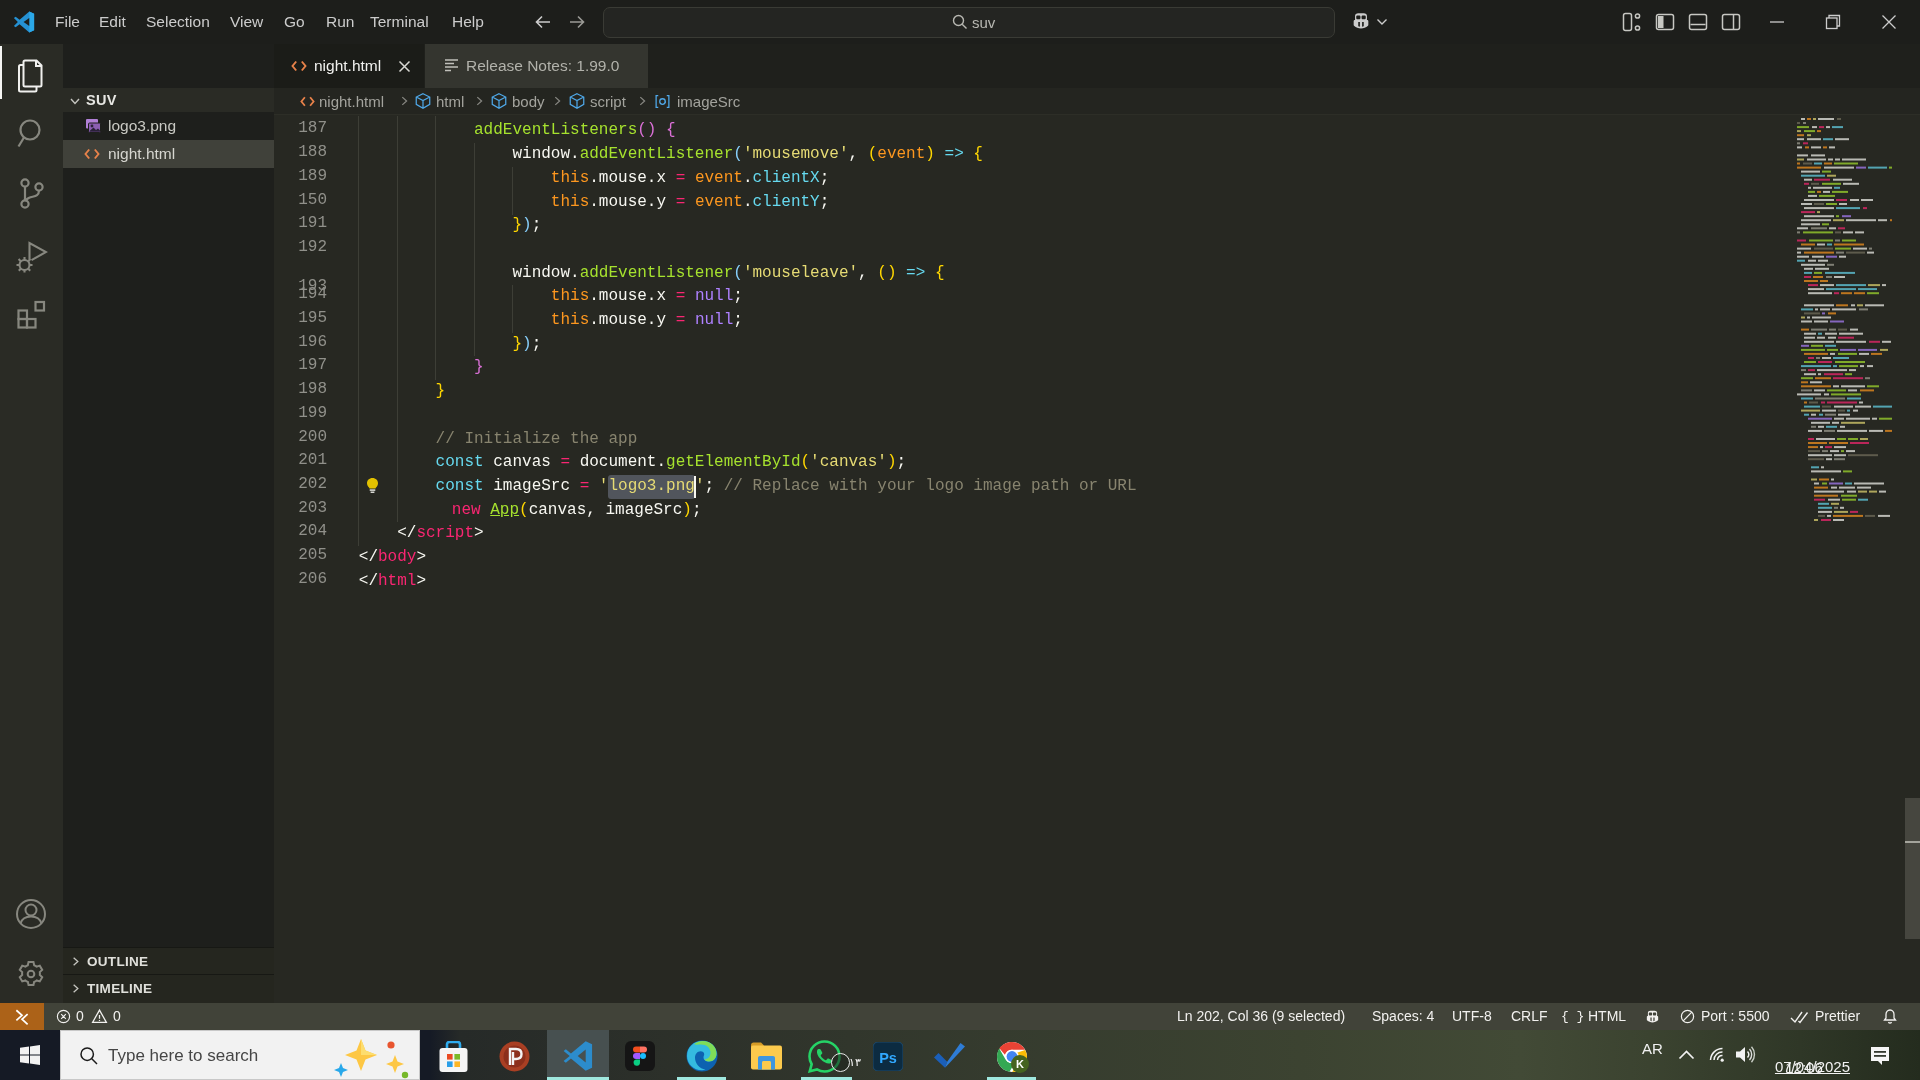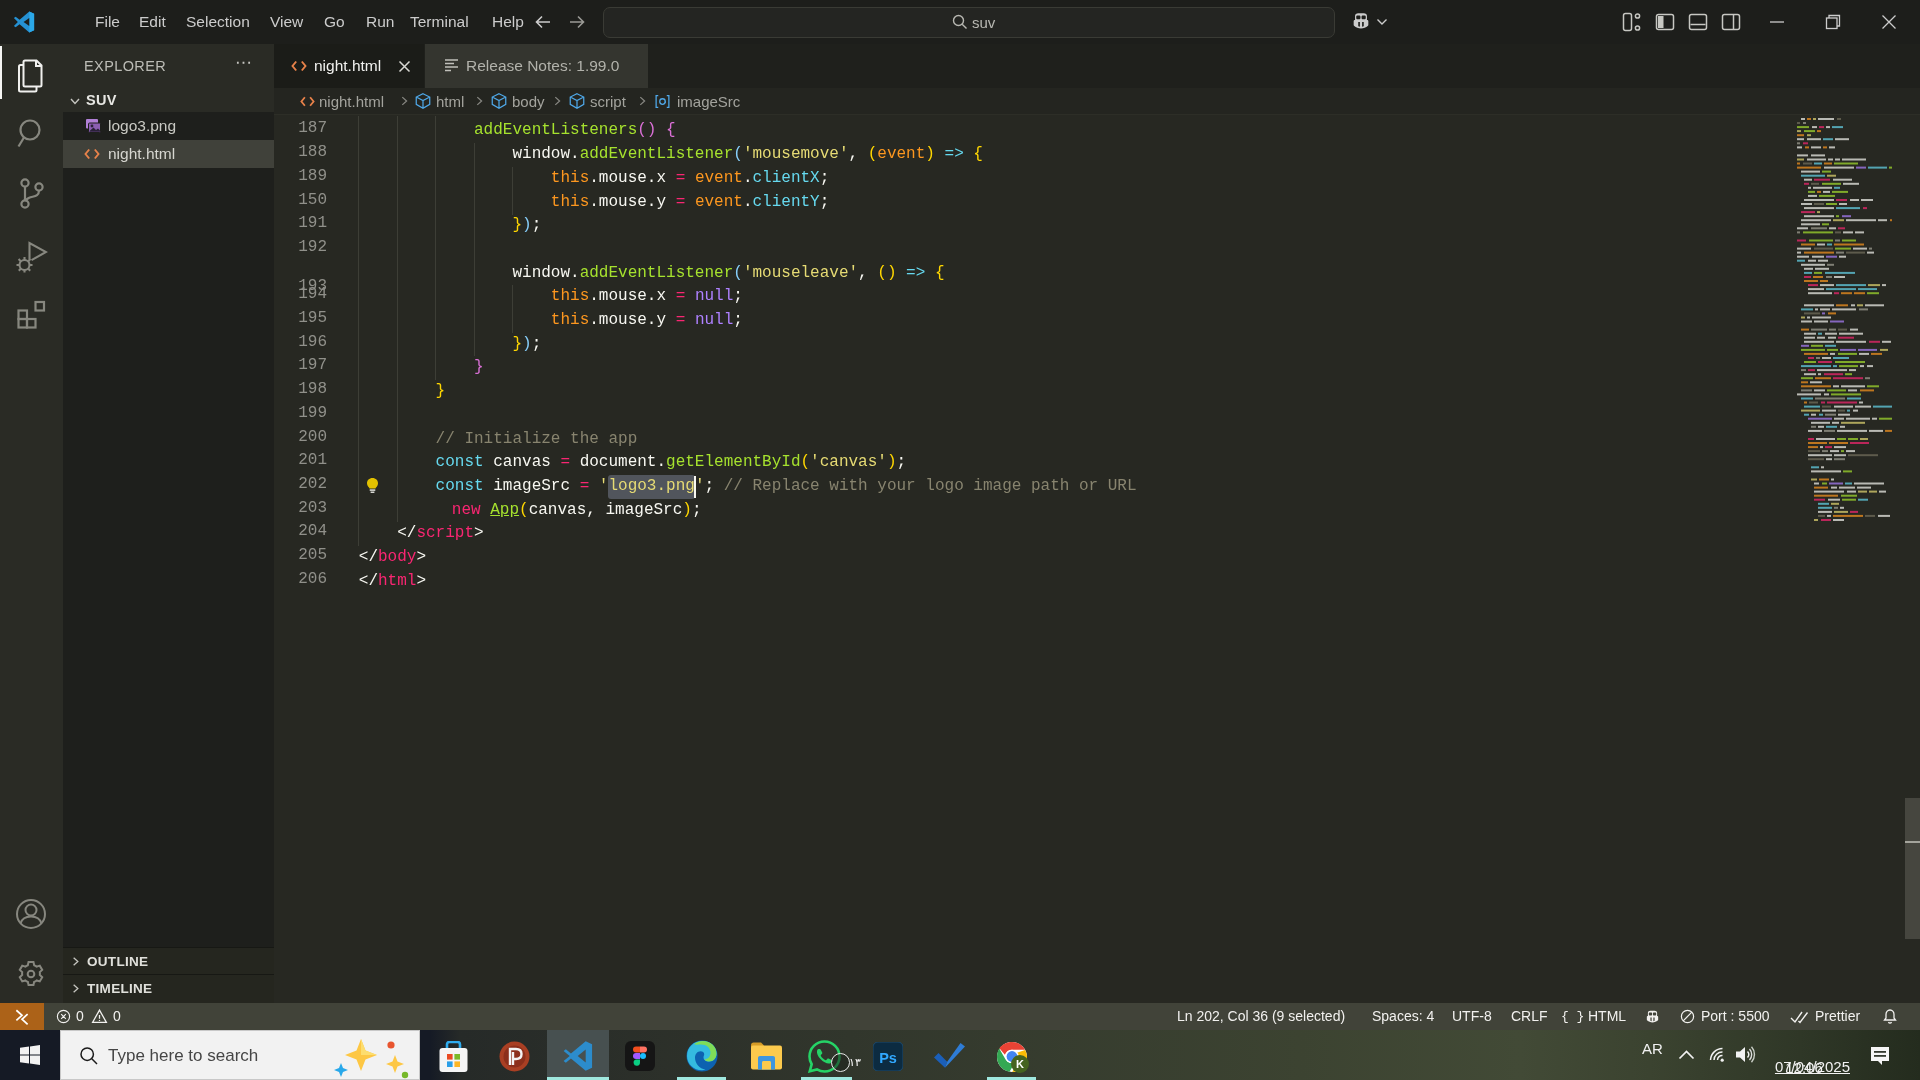--- a/index.html
+++ b/index.html
@@ -1,21 +1,21 @@
 <!DOCTYPE html>
 <html><head>
 <meta charset="utf-8">
 <style>
   html,body{margin:0;padding:0;}
   body{width:1920px;height:1080px;overflow:hidden;background:#272822;font-family:"Liberation Sans",sans-serif;}
   .abs{position:absolute;}
   #screen{position:relative;width:1920px;height:1080px;}
   
   #titlebar{position:absolute;left:0;top:0;width:1920px;height:44px;background:#1d1e1b;}
-  .menu{position:absolute;top:0;height:44px;line-height:44px;color:#cccccc;font-size:15.5px;margin-left:40px;}
+  .menu{position:absolute;top:0;height:44px;line-height:44px;color:#cccccc;font-size:15.5px;}
   
   #tabsrow{position:absolute;left:274px;top:44px;width:1646px;height:44px;background:#1f201c;}
   
   #activitybar{position:absolute;left:0;top:44px;width:63px;height:959px;background:#2a2b25;}
   
   #sidebar{position:absolute;left:63px;top:44px;width:211px;height:959px;background:#1e1f1c;}
   
   #editor{position:absolute;left:274px;top:88px;width:1646px;height:915px;background:#272822;}
   pre{margin:0;font-family:"Liberation Mono",monospace;font-size:16px;}
   .ln{position:absolute;left:0;width:53px;text-align:right;color:#90908a;font-family:"Liberation Mono",monospace;font-size:16px;}
@@ -141,24 +141,20 @@
       <path d="M5.5 25.5 C7 20.5 11 18.5 16 18.5 C21 18.5 25 20.5 26.5 25.5"></path>
     </svg>
 
     <svg class="abs" style="left:15px;top:914px" width="32" height="32" viewBox="0 0 24 24" fill="none" stroke="#87877f" stroke-width="1.5">
       <path d="M13.85 3 l.53 2.4 a6.6 6.6 0 0 1 1.84 1.06 l2.35 -.74 1.85 3.2 -1.82 1.66 a6.7 6.7 0 0 1 0 2.12 l1.82 1.66 -1.85 3.2 -2.35 -.74 a6.6 6.6 0 0 1 -1.84 1.06 l-.53 2.4 h-3.7 l-.53 -2.4 a6.6 6.6 0 0 1 -1.84 -1.06 l-2.35 .74 -1.85 -3.2 1.82 -1.66 a6.7 6.7 0 0 1 0 -2.12 L3.58 8.92 5.43 5.72 l2.35 .74 a6.6 6.6 0 0 1 1.84 -1.06 L10.15 3 Z"></path>
       <circle cx="12" cy="12" r="2.5"></circle>
     </svg>
   </div>
   <div id="sidebar">
 
-    <div class="abs" style="left:0;top:0;width:211px;height:44px;background:#2a2b25;">
-      <div class="abs" style="left:21px;top:0;height:44px;line-height:44px;color:#bcbcb6;font-size:14.5px;letter-spacing:0.4px;">EXPLORER</div>
-      <div class="abs" style="left:172px;top:-3px;height:44px;line-height:44px;color:#c5c5c0;font-size:17px;letter-spacing:1px;">⋯</div>
-    </div>
 
     <div class="abs" style="left:0;top:44px;width:211px;height:24px;background:#2a2b25;">
       <svg class="abs" style="left:5px;top:6px" width="14" height="14" viewBox="0 0 14 14" fill="none" stroke="#c5c5c0" stroke-width="1.4">
           <path d="M3 5 L7 9.5 L11 5"></path>
         </svg>
       <div class="abs" style="left:23px;top:0;height:24px;line-height:24px;color:#e7e7e3;font-size:14.5px;font-weight:bold;letter-spacing:0.3px;">SUV</div>
     </div>
 
     <div class="abs" style="left:0;top:68px;width:211px;height:28px;">
       <svg class="abs" style="left:21px;top:5px" width="18" height="18" viewBox="0 0 18 18">

